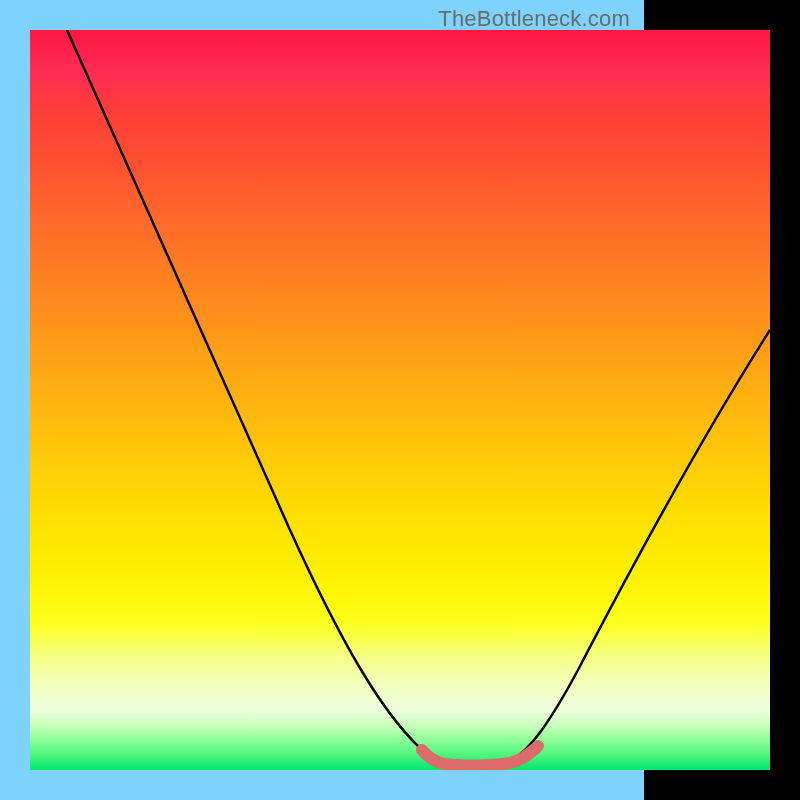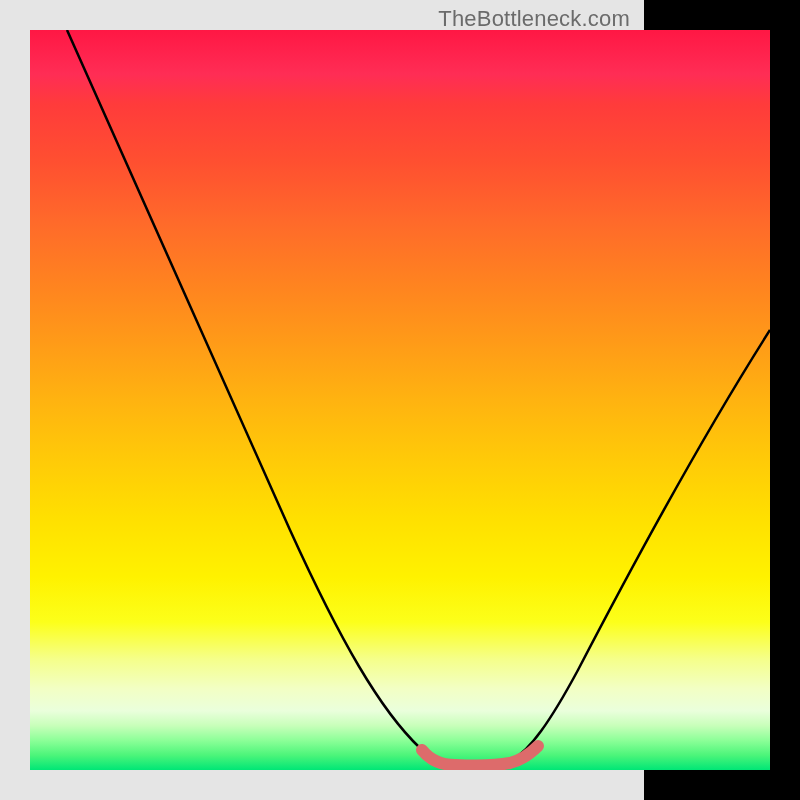--- a/index.html
+++ b/index.html
@@ -8,21 +8,21 @@
     width: 800px;
     height: 800px;
     background: #000;
     overflow: hidden;
     font-family: Arial, Helvetica, sans-serif;
   }
   .frame {
     position: relative;
     width: 644px;
     height: 800px;
-    background: #e5e5e5;
+    background: #7dd3fc;
   }
   .plot-area {
     position: absolute;
     left: 30px;
     top: 30px;
     width: 740px;
     height: 740px;
     overflow: hidden;
   }
   .gradient {

